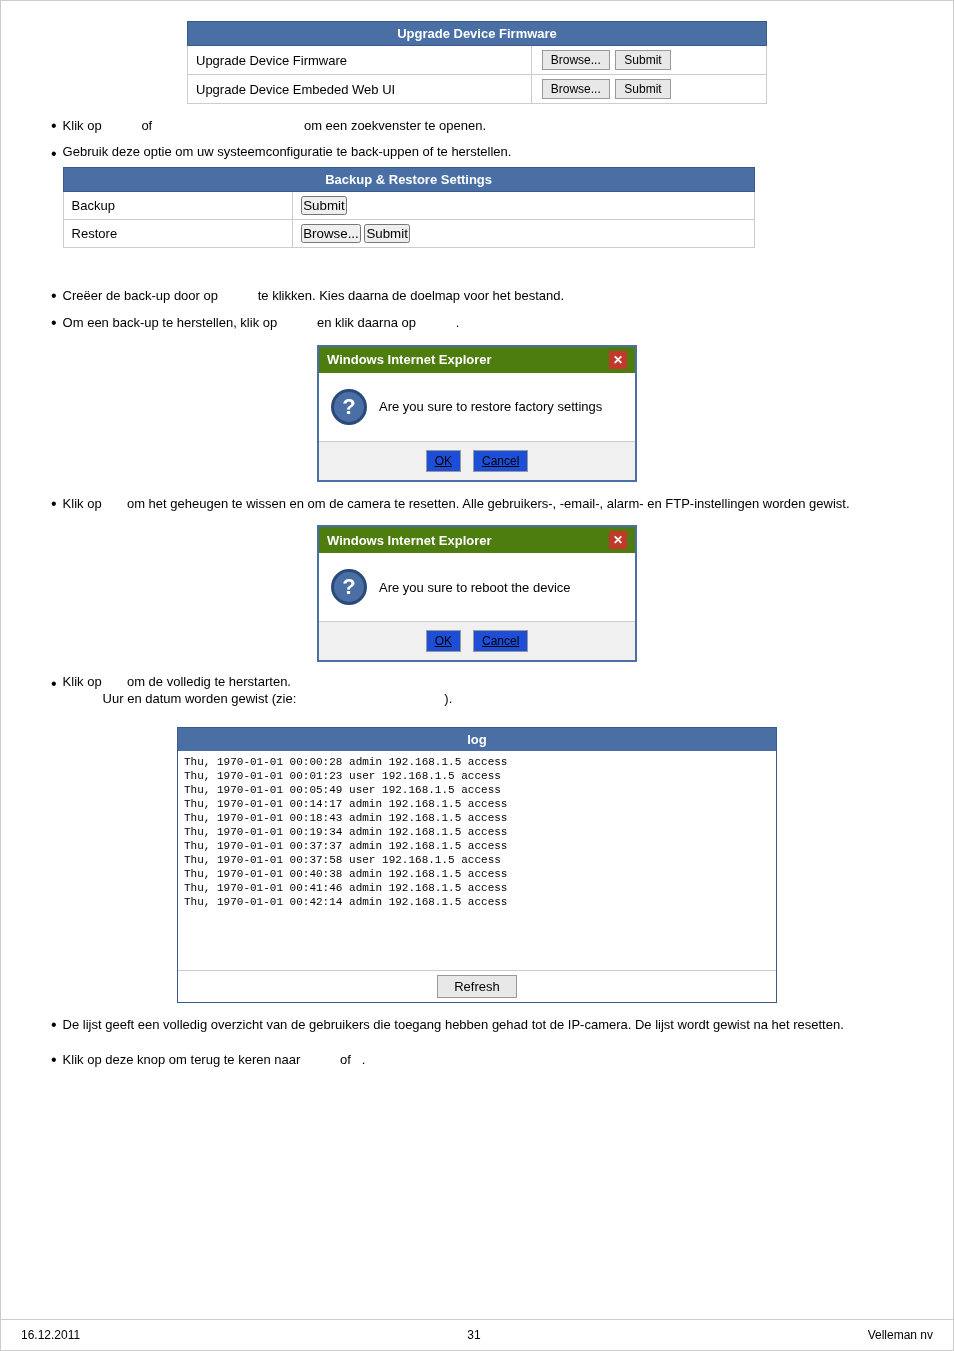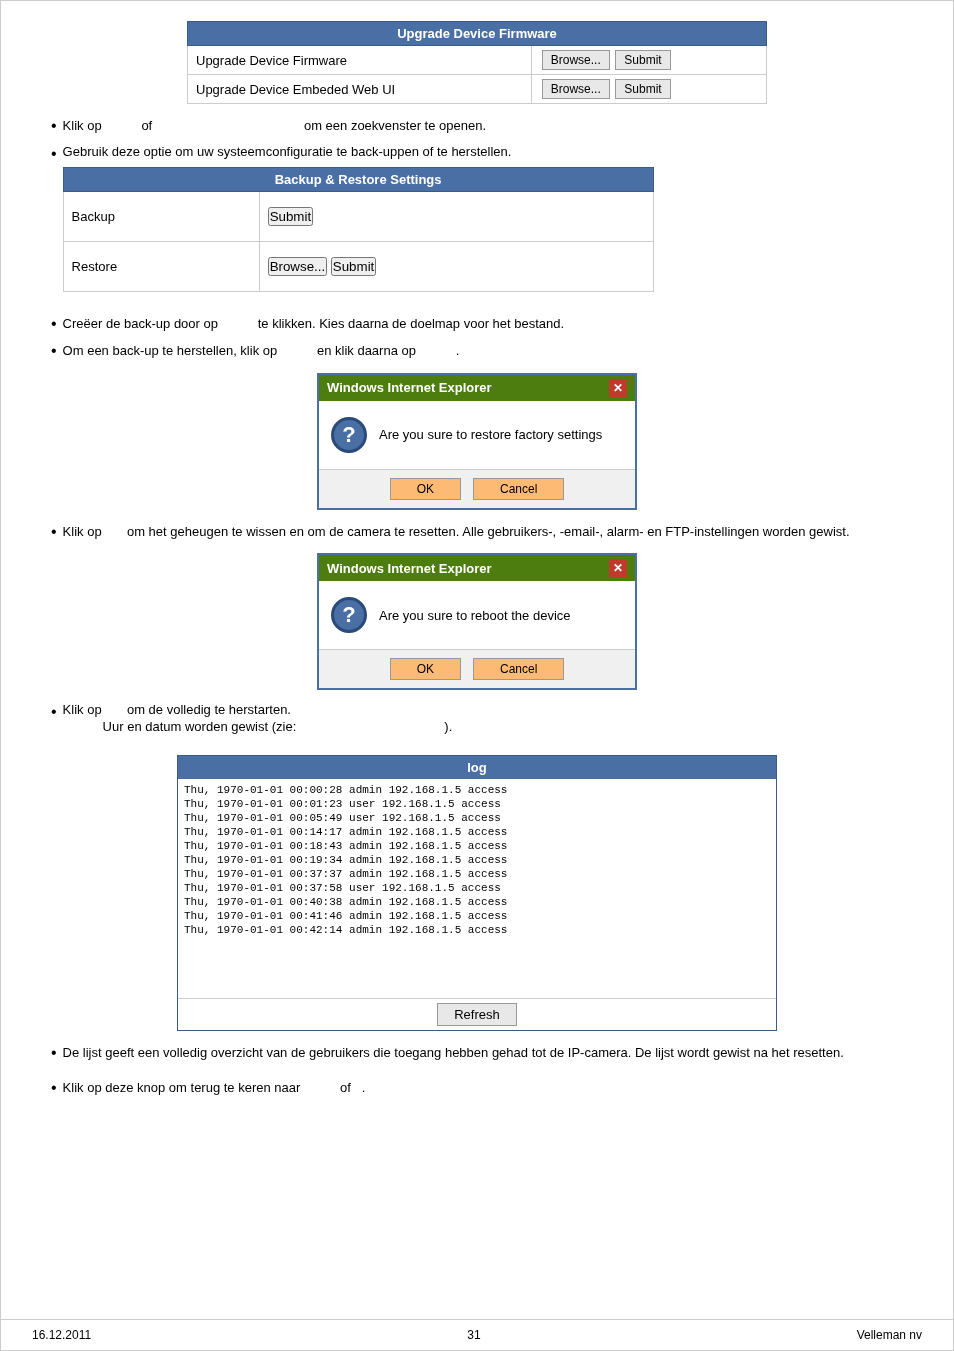--- a/index.html
+++ b/index.html
@@ -64,35 +64,35 @@
       font-size: 16px;
       line-height: 1.2;
       flex-shrink: 0;
     }
     .bullet-item .text {
       line-height: 1.5;
     }
 
     
     .backup-table {
-      width: 591px;
-      margin: 0 auto 12px auto;
+      width: 692px;
+      margin: 0 auto 28px auto;
       border-collapse: collapse;
     }
     .backup-table thead tr th {
       background: #4a6fa5;
       color: #fff;
       font-weight: bold;
       text-align: center;
       padding: 4px 8px;
       border: 1px solid #3a5a8a;
     }
     .backup-table tbody tr td {
       border: 1px solid #ccc;
-      padding: 15px 8px;
+      padding: 4px 8px;
       background: #fff;
     }
 
     
     .dialog-wrapper {
       display: flex;
       justify-content: center;
       margin: 12px 0;
     }
     .dialog-box {
@@ -149,25 +149,26 @@
     }
     .dialog-footer {
       padding: 8px 12px;
       display: flex;
       justify-content: center;
       gap: 12px;
       background: #f0f0f0;
       border-top: 1px solid #ccc;
     }
     .dialog-btn {
-      padding: 3px 26px;
+      padding: 3px 8px;
       border: 1px solid #999;
-      background: #fdba74;
+      background: #1d4ed8;
       cursor: pointer;
       font-size: 12px;
+      text-decoration: underline;
     }
 
     
     .log-wrapper {
       width: 600px;
       margin: 12px auto;
       border: 1px solid #3a5a8a;
     }
     .log-header {
       background: #4a6fa5;
@@ -199,21 +200,21 @@
       padding: 3px 16px;
       border: 1px solid #999;
       background: #e8e8e8;
       cursor: pointer;
       font-size: 13px;
     }
 
     
     .page-footer {
       border-top: 1px solid #ccc;
-      padding: 8px 31px;
+      padding: 8px 20px;
       display: flex;
       justify-content: space-between;
       align-items: center;
       font-size: 12px;
     }
     .section-spacer {
       margin-bottom: 10px;
     }
     .sub-bullet {
       padding-left: 40px;

